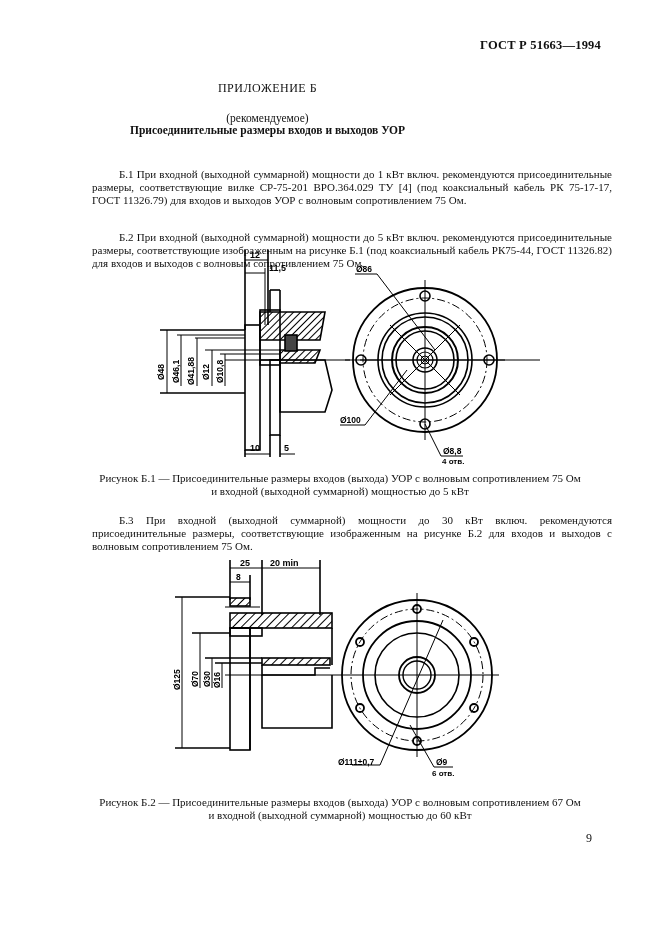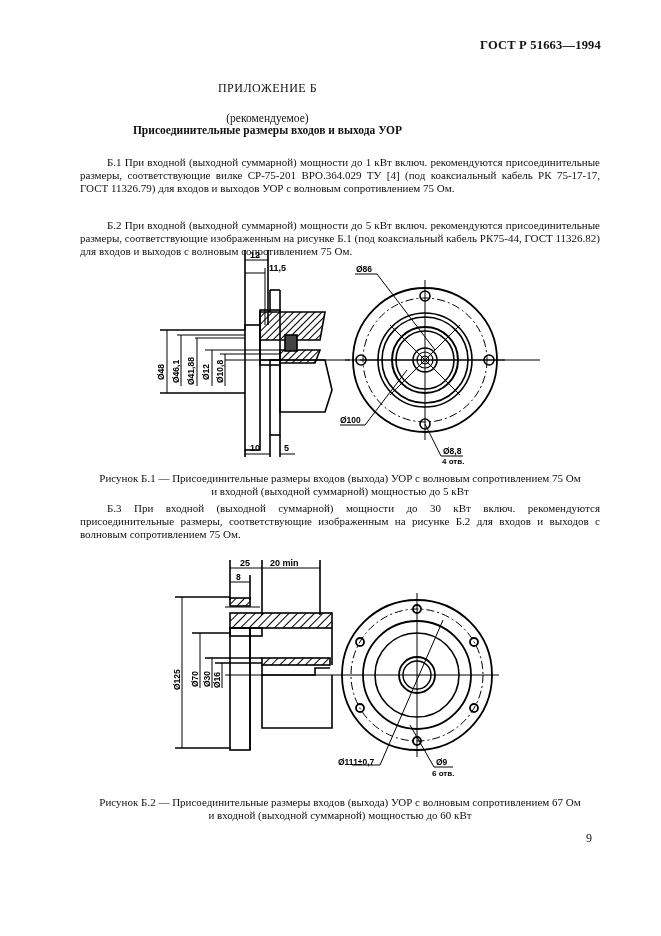--- a/index.html
+++ b/index.html
@@ -4,33 +4,33 @@
 <style>
   html, body { margin: 0; padding: 0; background: #ffffff; }
   body { width: 661px; height: 936px; position: relative; overflow: hidden;
          font-family: "Liberation Serif", serif; color: #111; }
   .abs { position: absolute; }
   .hdr { right: 60px; top: 38px; font-weight: bold; font-size: 12.5px; letter-spacing: 0.2px; }
   .center { left: 0; width: 535px; text-align: center; }
   .annex-title { top: 81px; font-size: 12px; letter-spacing: 0.5px; }
   .annex-sub { top: 112px; font-size: 11.5px; }
   .sec-title { top: 124px; font-weight: bold; font-size: 11.5px; }
-  .para { left: 80px; width: 520px; font-size: 11px; line-height: 12.8px; text-align: justify; margin: 0; }
+  .para { left: 80px; width: 520px; font-size: 11px; line-height: 12.8px; text-align: justify; margin: 12px; }
   .cap { left: 70px; width: 540px; font-size: 11px; line-height: 13px; text-align: center; }
   .pagenum { left: 586px; top: 831px; font-size: 12px; }
   svg text { font-family: "Liberation Sans", sans-serif; font-weight: bold; }
 </style>
 </head>
 <body>
 
 <div class="abs hdr">ГОСТ Р 51663—1994</div>
 
 <div class="abs center annex-title">ПРИЛОЖЕНИЕ Б</div>
 <div class="abs center annex-sub">(рекомендуемое)</div>
-<div class="abs center sec-title">Присоединительные размеры входов и выхода УОР</div>
+<div class="abs center sec-title">Присоединительные размеры входов и выходов УОР</div>
 
 <p class="abs para" style="top: 156px; text-indent: 27px;">Б.1  При входной (выходной суммарной) мощности до 1 кВт включ. рекомендуются присоединительные размеры, соответствующие вилке СР-75-201 ВРО.364.029 ТУ [4] (под коаксиальный кабель РК 75-17-17, ГОСТ 11326.79) для входов и выходов УОР с волновым сопротивлением 75 Ом.</p>
 <p class="abs para" style="top: 219px; text-indent: 27px;">Б.2  При входной (выходной суммарной) мощности до 5 кВт включ. рекомендуются присоединительные размеры, соответствующие изображенным на рисунке Б.1 (под коаксиальный кабель РК75-44, ГОСТ 11326.82) для входов и выходов с волновым сопротивлением 75 Ом.</p>
 
 <svg class="abs" style="left:150px; top:250px;" width="400" height="215" viewBox="0 0 400 215">
   <g stroke="#000" fill="none" stroke-width="1.6">
 
     <line x1="95" y1="0" x2="95" y2="80"></line>
     <line x1="118" y1="0" x2="118" y2="75"></line>
     <line x1="95" y1="10" x2="118" y2="10" stroke-width="1"></line>

